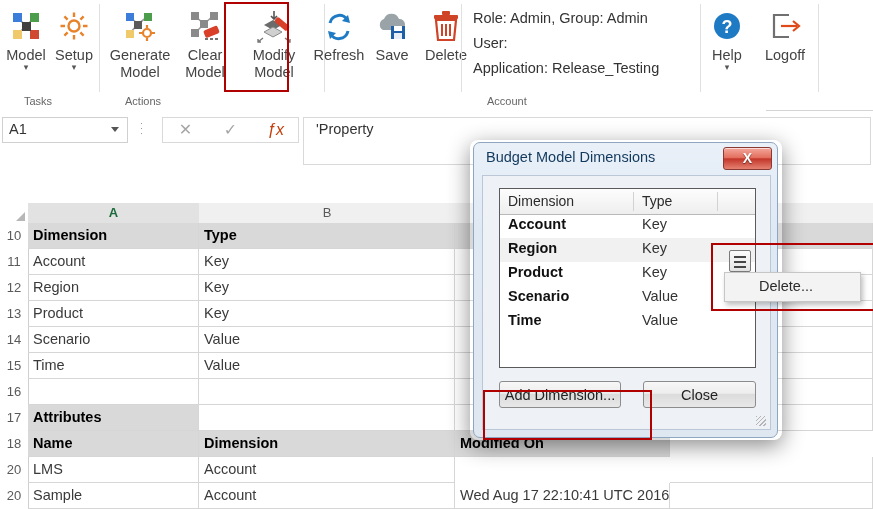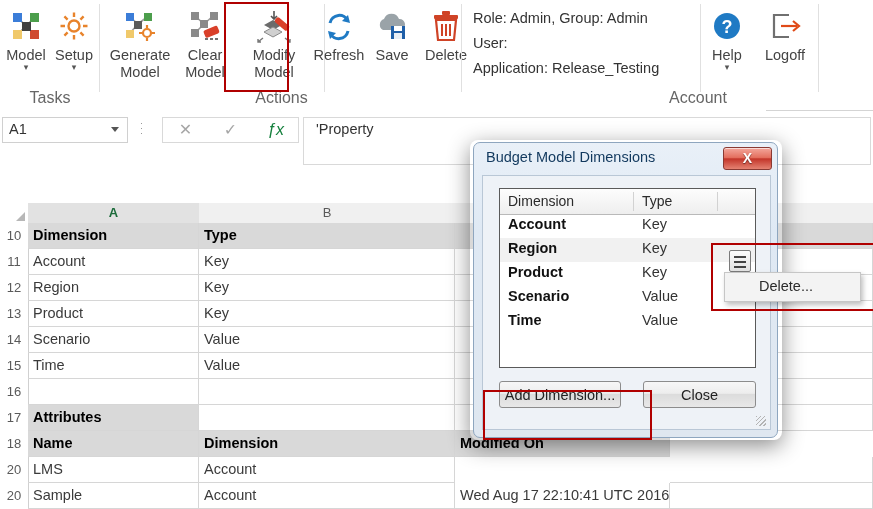--- a/index.html
+++ b/index.html
@@ -8,22 +8,22 @@
     font-family:"Liberation Sans", sans-serif;
     background:#ffffff;
     -webkit-font-smoothing:antialiased;
   }
   .app{position:relative;width:873px;height:509px;}
 
   
   .ribbon{position:absolute;left:0;top:0;width:873px;height:110px;background:#fff;
           border-bottom:1px solid #d4d4d4;}
   .rgroup{position:absolute;top:0;height:110px;}
-  .rgroup .glabel{position:absolute;bottom:3px;left:0;width:100%;text-align:center;
-          font-size:16px;color:#666;}
+  .rgroup .glabel{position:absolute;bottom:3px;left:0;width:100%;text-align:left;
+          font-size:11px;color:#666;padding-left:24px;}
   .rgroup .sep{position:absolute;top:4px;right:0;width:1px;height:88px;background:#e0e0e0;}
 
   .btn{position:absolute;text-align:center;cursor:default;}
   .btn .ico{height:40px;display:flex;align-items:center;justify-content:center;}
   .btn .lbl{font-size:14.5px;color:#444;line-height:15px;margin-top:2px;}
   .btn .caret{font-size:9px;color:#555;line-height:8px;}
 
   .redbox{position:absolute;border:2px solid #b00000;pointer-events:none;}
 
   
@@ -283,21 +283,21 @@
 
   <div class="fbar">
     <div class="namebox">
       <span>A1</span>
       <div class="dd"></div>
     </div>
     <div class="vdots"></div>
     <div class="fxgroup">
       <div style="left:0;width:45px;">✕</div>
       <div style="left:45px;width:45px;">✓</div>
-      <div style="left:90px;width:45px;font-style:italic;color:#15803d;">ƒx</div>
+      <div style="left:90px;width:45px;font-style:italic;color:#c2410c;">ƒx</div>
     </div>
     <div class="fbox">
       <span>'Property</span>
     </div>
   </div>
 
   <div class="sheet">
     <div class="colhead">
       <div class="corner">
           <i></i>

